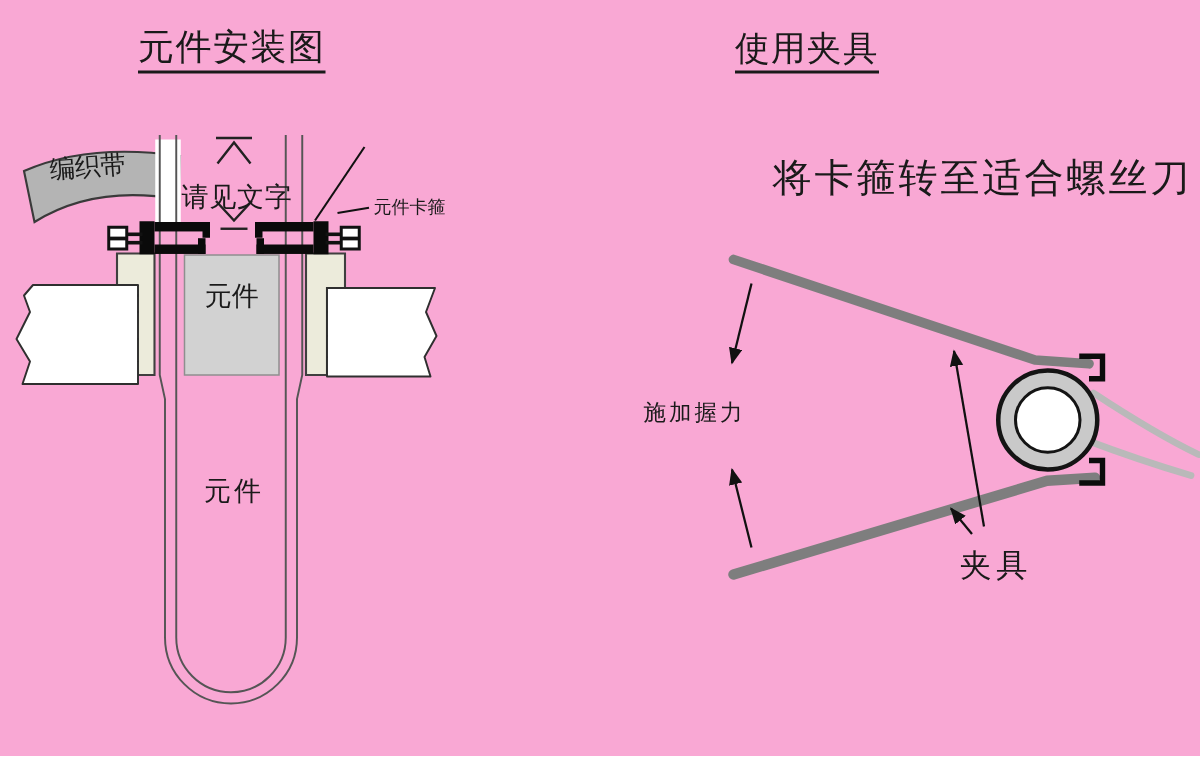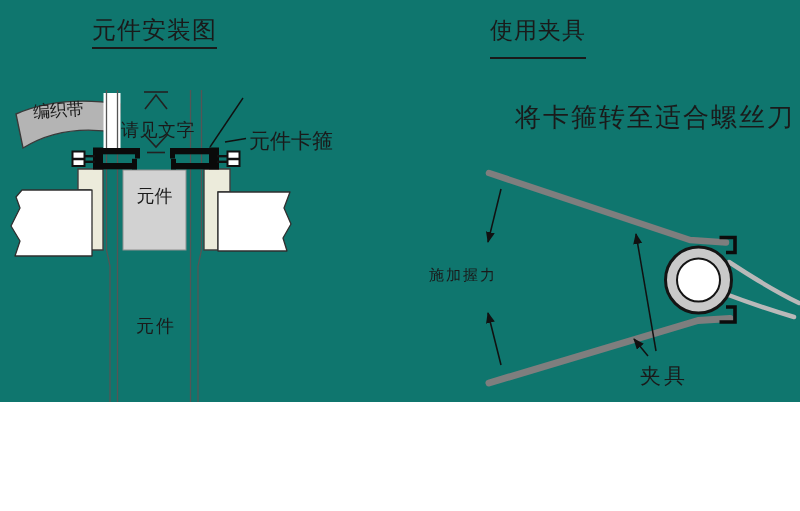--- a/index.html
+++ b/index.html
@@ -1,27 +1,27 @@
 <!DOCTYPE html>
 <html><head>
 <meta charset="utf-8">
 <style>
   html,body{margin:0;padding:0;background:#fff;}
   .canvas{
-    position:relative;width:800px;height:402px;background:#0f766e;overflow:hidden;
-    font-family:Liberation Mono, monospace;color:#1a1a1a;
+    position:relative;width:800px;height:504px;background:#f9a8d4;overflow:hidden;
+    font-family:Liberation Serif, serif;color:#1a1a1a;
   }
   .canvas svg{position:absolute;left:0;top:0;}
   .txt{position:absolute;line-height:1;white-space:nowrap;}
   .title{font-size:24px;letter-spacing:1px;border-bottom:2px solid #1a1a1a;padding-bottom:3px;}
-  .title-r{font-size:23px;letter-spacing:1px;border-bottom:2px solid #1a1a1a;padding-bottom:13px;}
+  .title-r{font-size:23px;letter-spacing:1px;border-bottom:2px solid #1a1a1a;padding-bottom:3px;}
   .lbl-strap{left:33px;top:103px;font-size:17px;transform:rotate(-4deg);}
   .lbl-seetext{left:121px;top:122px;font-size:18px;letter-spacing:0.5px;}
   .note{left:246px;top:84px;font-size:16px;letter-spacing:0.5px;line-height:19px;}
-  .lbl-clamp-pointer{left:249px;top:132px;font-size:21px;}
+  .lbl-clamp-pointer{left:249px;top:132px;font-size:12px;}
   .lbl-insulation{left:24px;top:196px;font-size:17px;line-height:28px;}
   .lbl-box{left:123px;top:183px;width:63px;text-align:center;font-size:18px;line-height:29px;}
   .lbl-element{left:136px;top:318px;font-size:18px;letter-spacing:2px;}
   .heading-r{left:515px;top:106px;font-size:26px;letter-spacing:2px;}
   .lbl-grip{left:429px;top:269px;font-size:15px;letter-spacing:2px;}
   .lbl-jiaju{left:640px;top:367px;font-size:21px;letter-spacing:3px;}
 </style>
 </head>
 <body>
 

